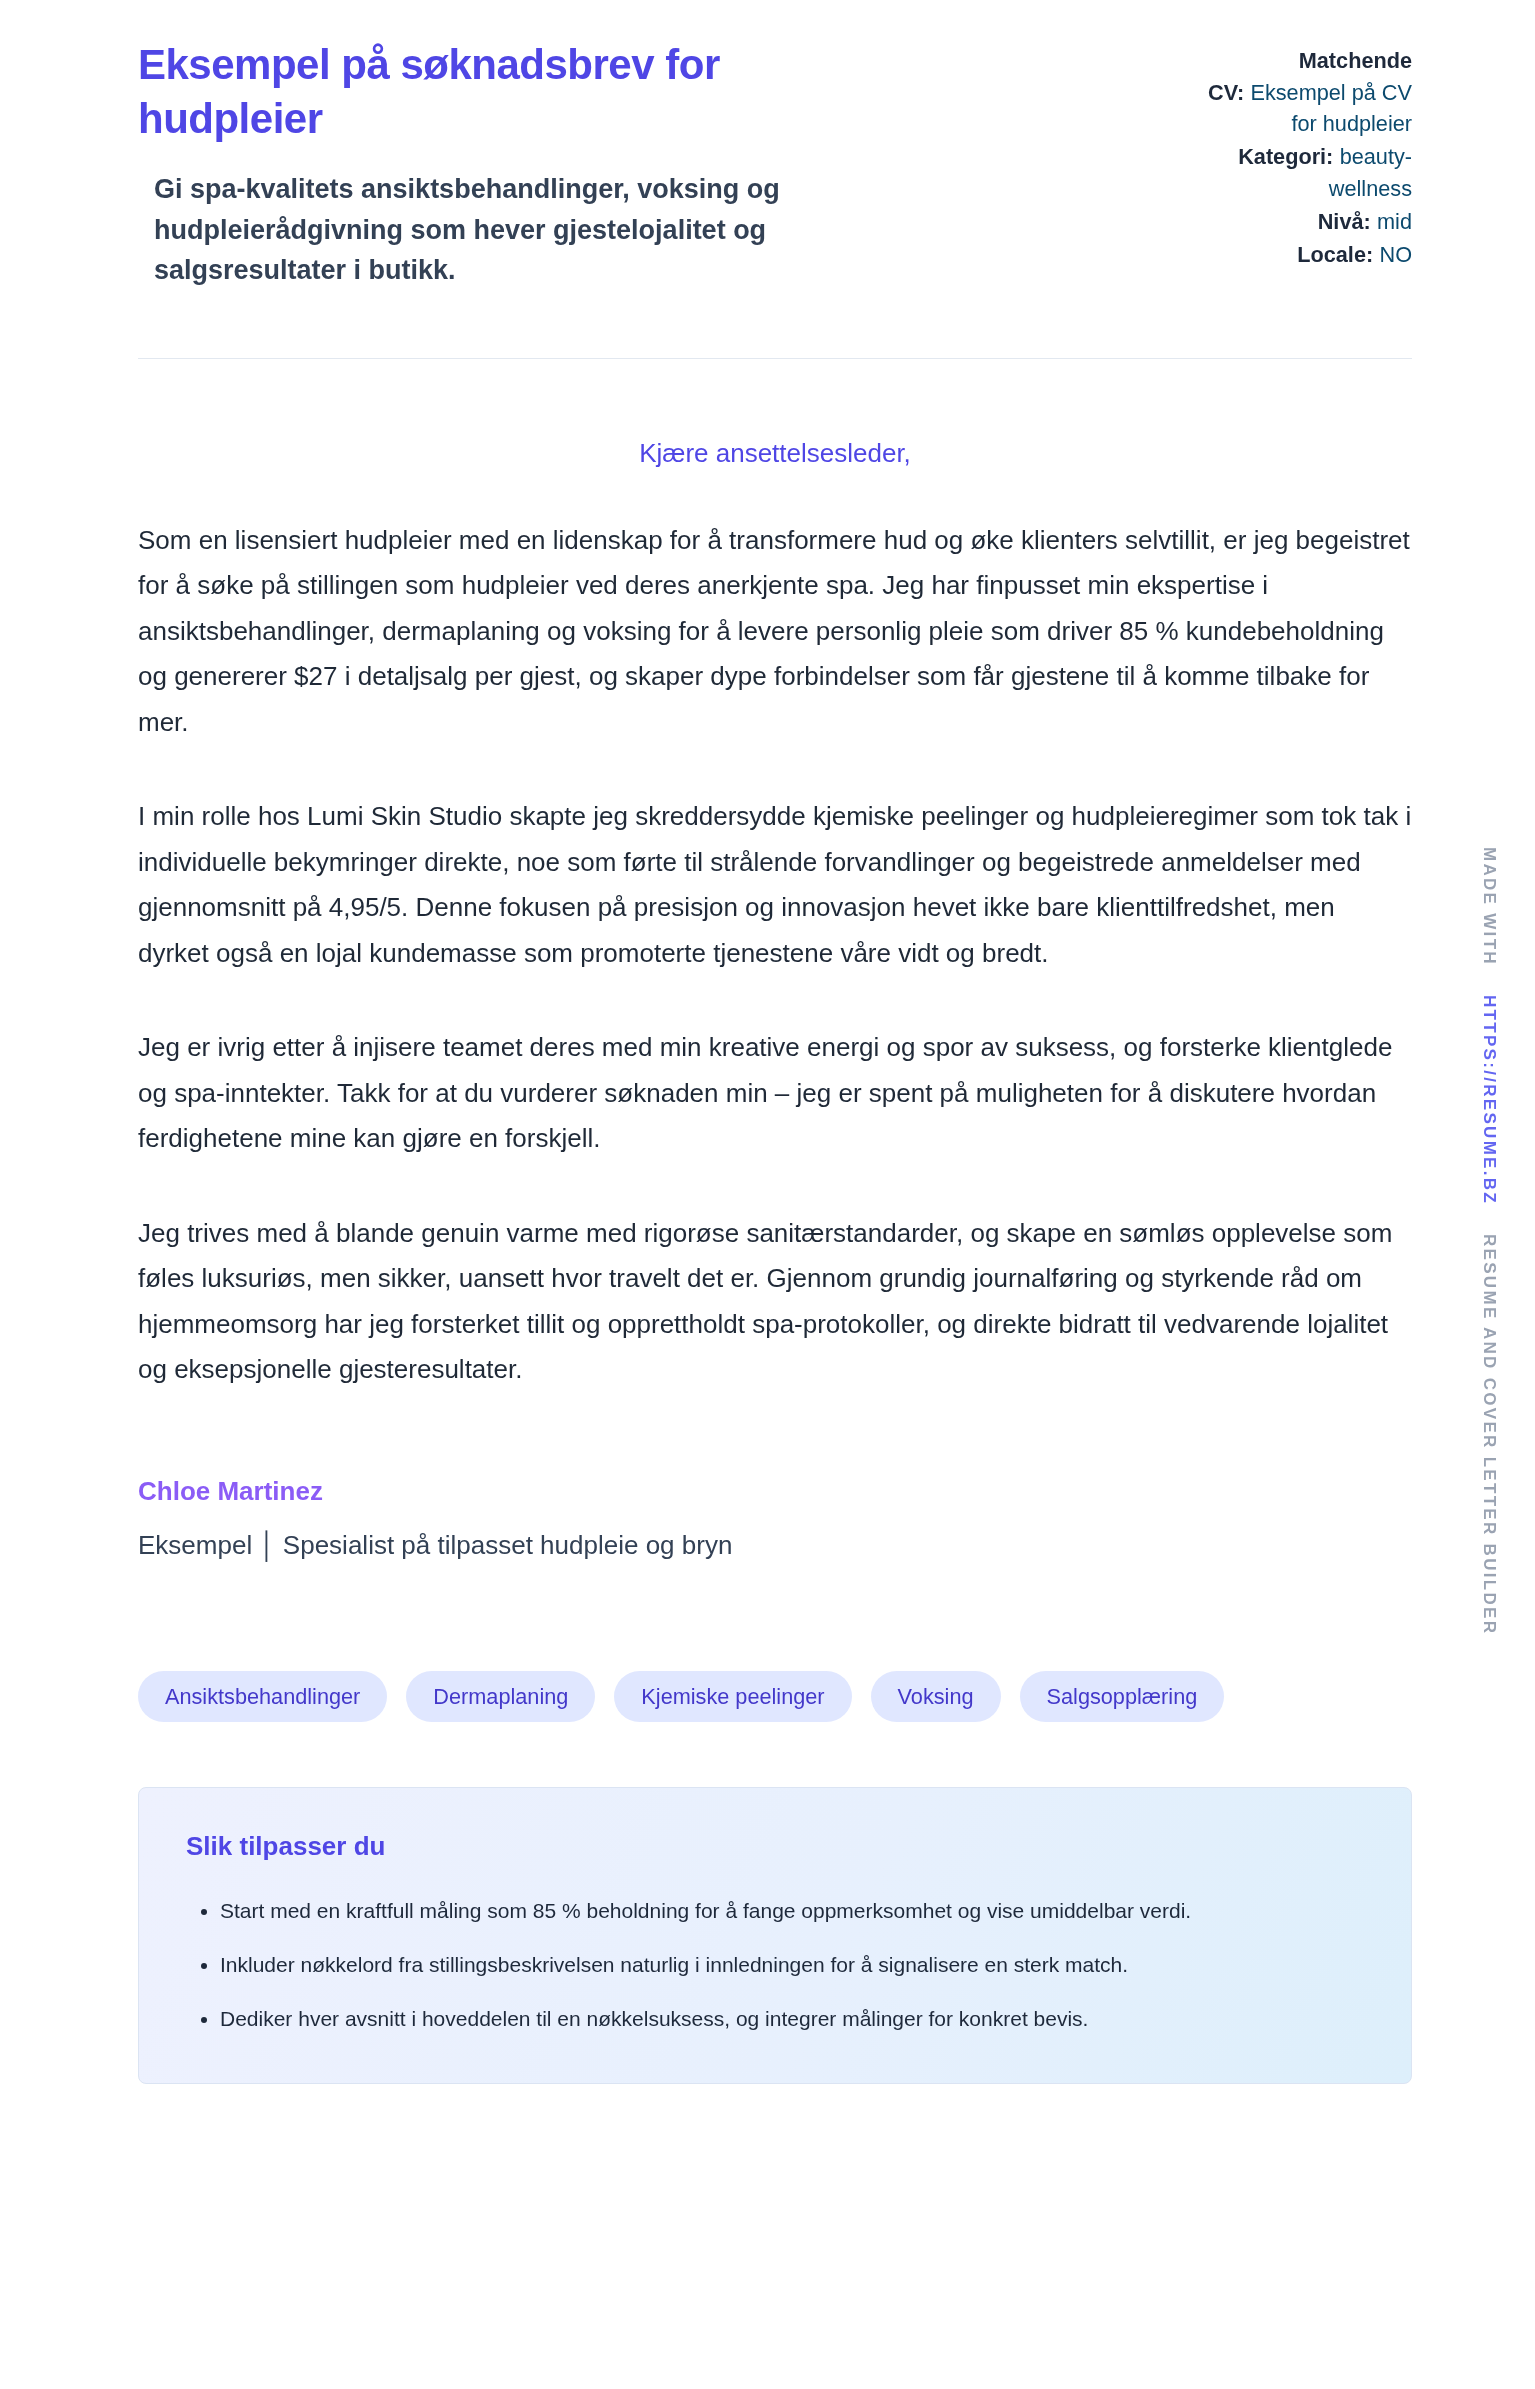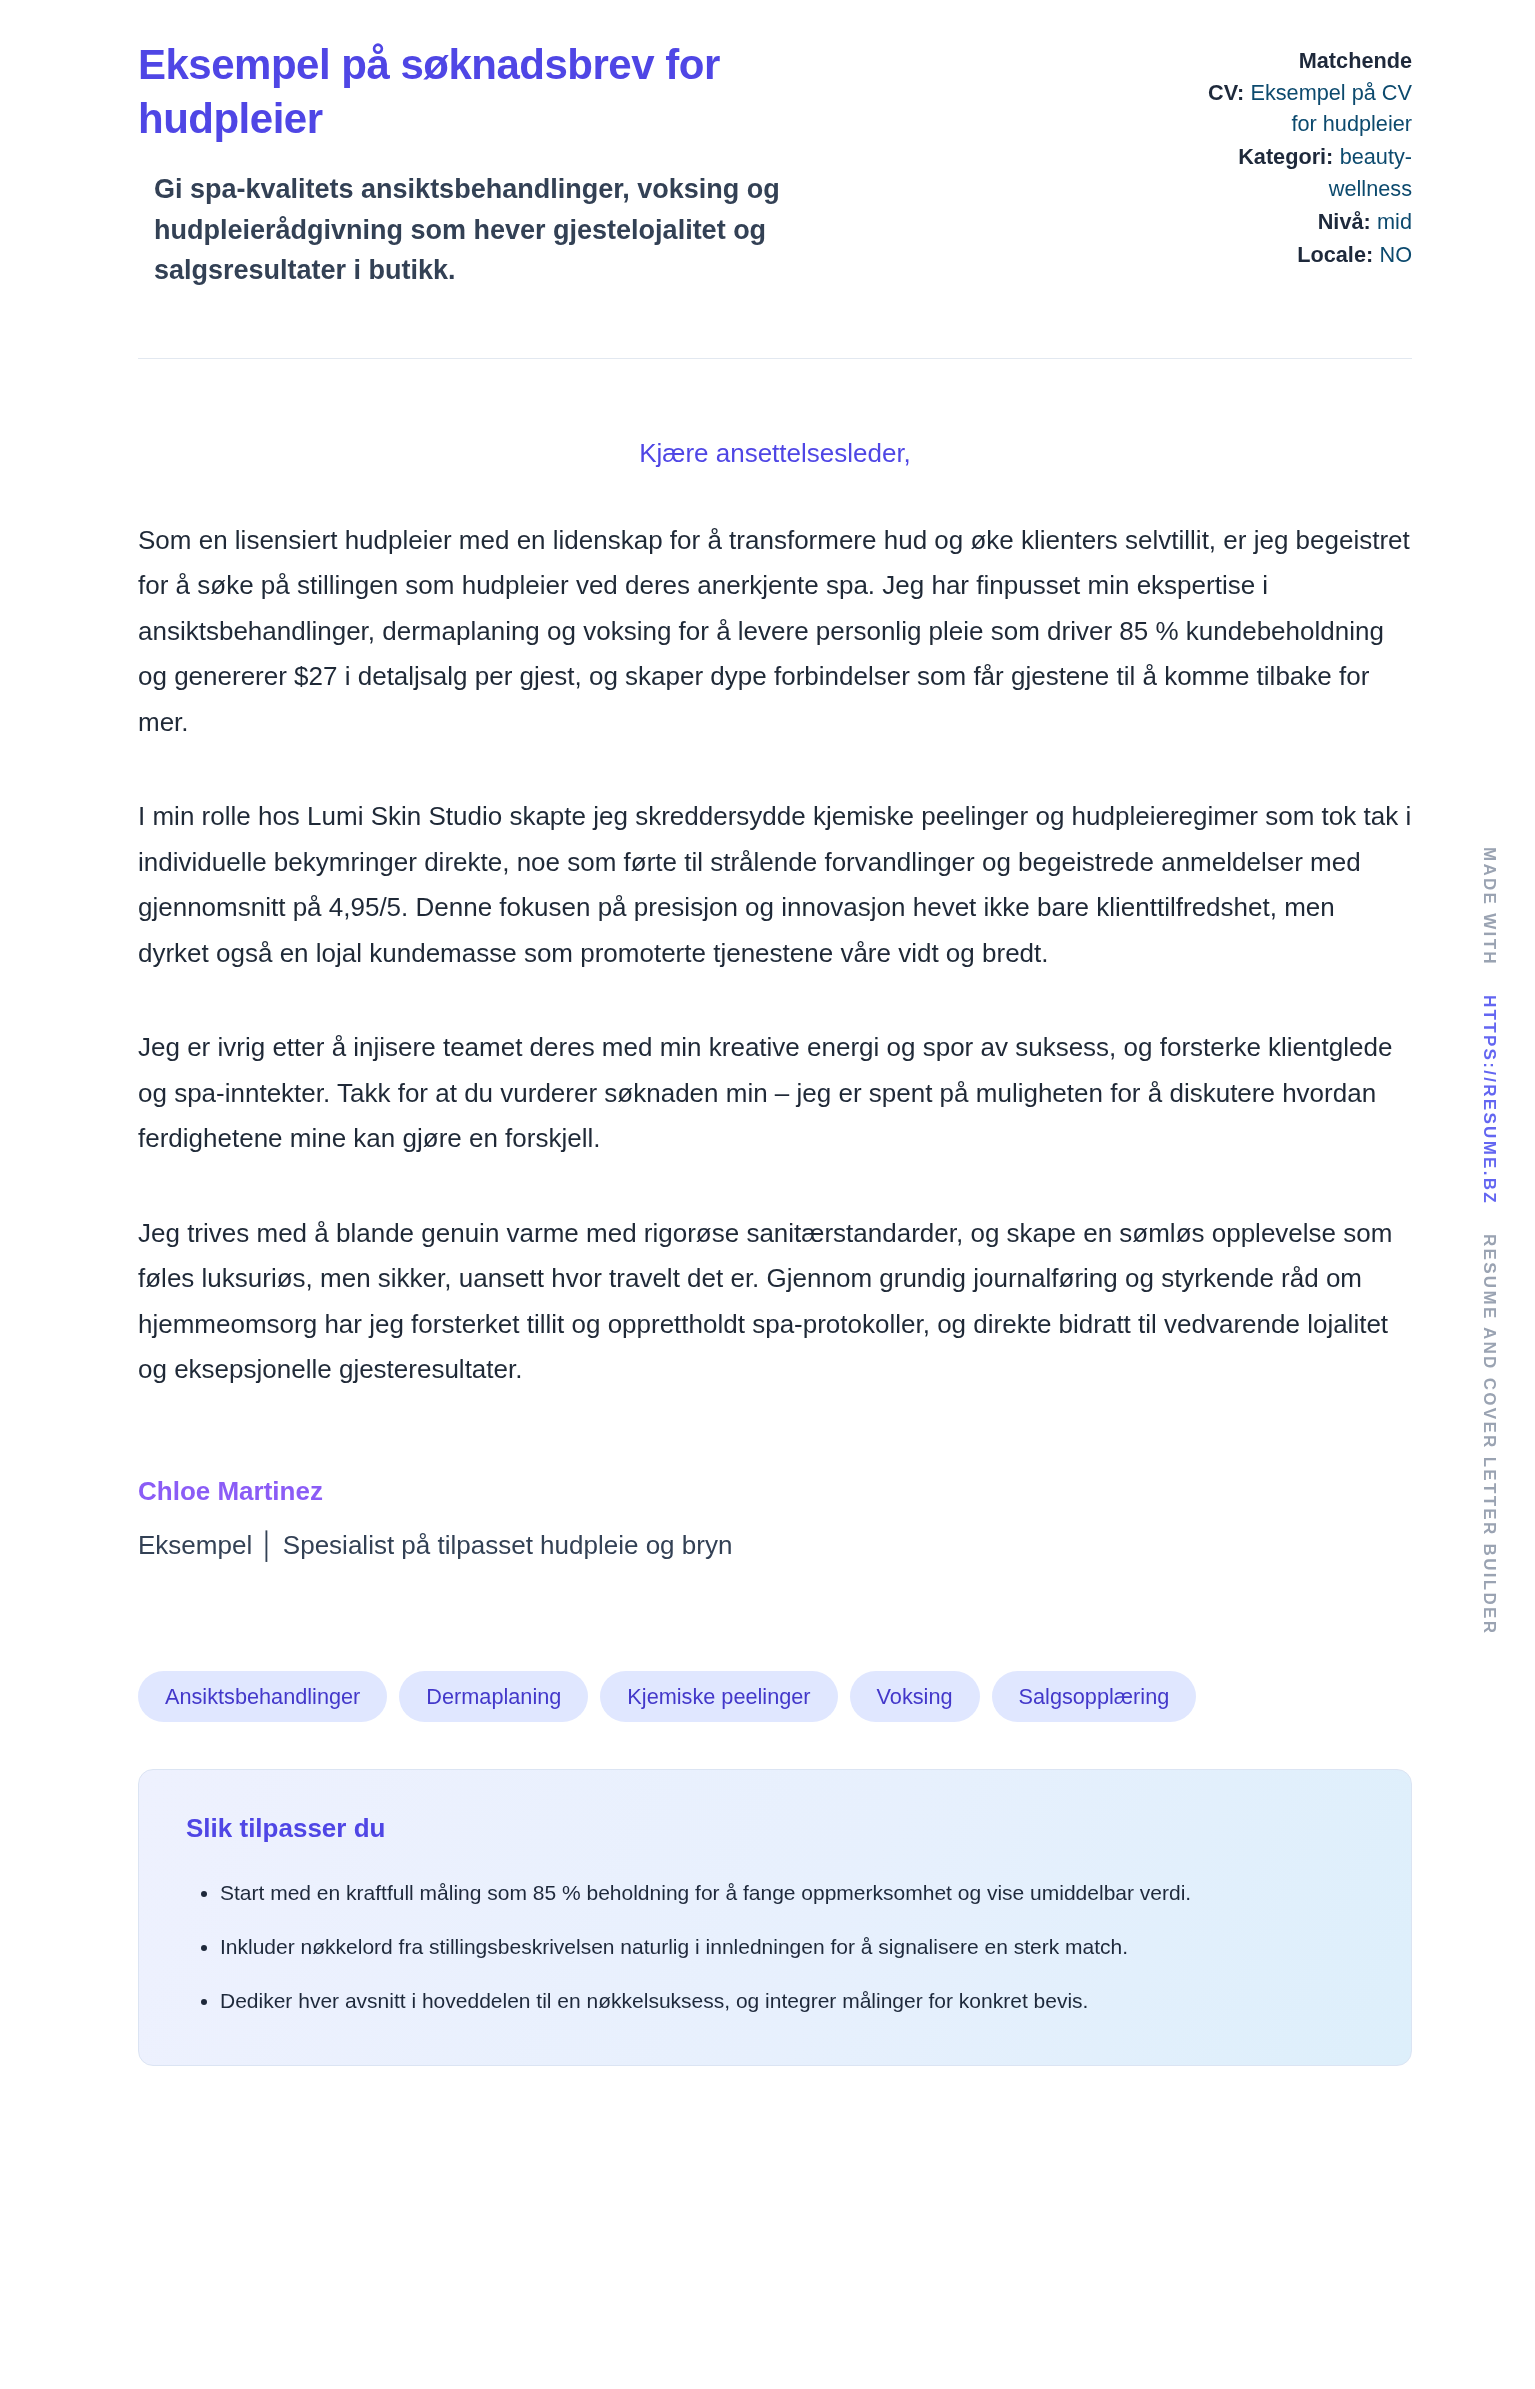--- a/index.html
+++ b/index.html
@@ -76,36 +76,36 @@
     font-weight: 700;
     color: #8b5cf6;
   }
   .sig-role {
     margin: 23.5px 0 0 0;
     font-size: 26px;
     color: #334155;
   }
 
   
-  .tags { margin-top: 110px; display: flex; flex-wrap: wrap; gap: 12px; }
+  .tags { margin-top: 110px; display: flex; flex-wrap: wrap; gap: 19px; }
   .tag {
     display: inline-block;
     background: #e0e7ff;
     color: #4338ca;
     font-size: 21.7px;
     font-weight: 500;
     padding: 12.6px 27px;
     border-radius: 902px;
     white-space: nowrap;
   }
 
   
   .tips {
-    margin-top: 47px;
-    border-radius: 15px;
+    margin-top: 65px;
+    border-radius: 8px;
     border: 0.9px solid #dbe4f3;
     background: linear-gradient(115deg, #eef1fe 0%, #e7f0fd 55%, #ddeffb 100%);
     padding: 43px 47px 47px 47px;
     box-sizing: border-box;
   }
   .tips-title {
     margin: 0 0 31px 0;
     font-size: 26px;
     font-weight: 700;
     color: #4f46e5;

